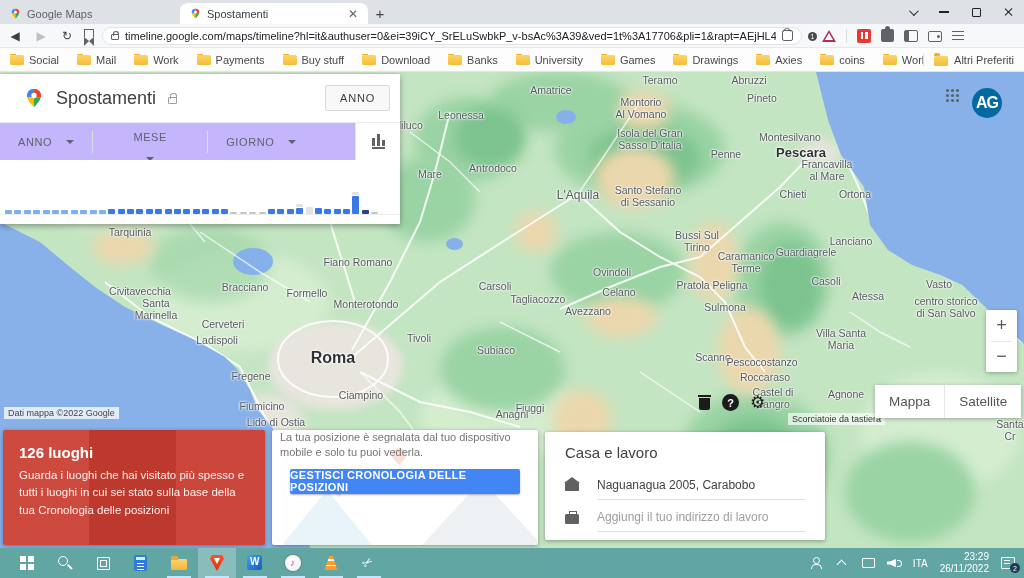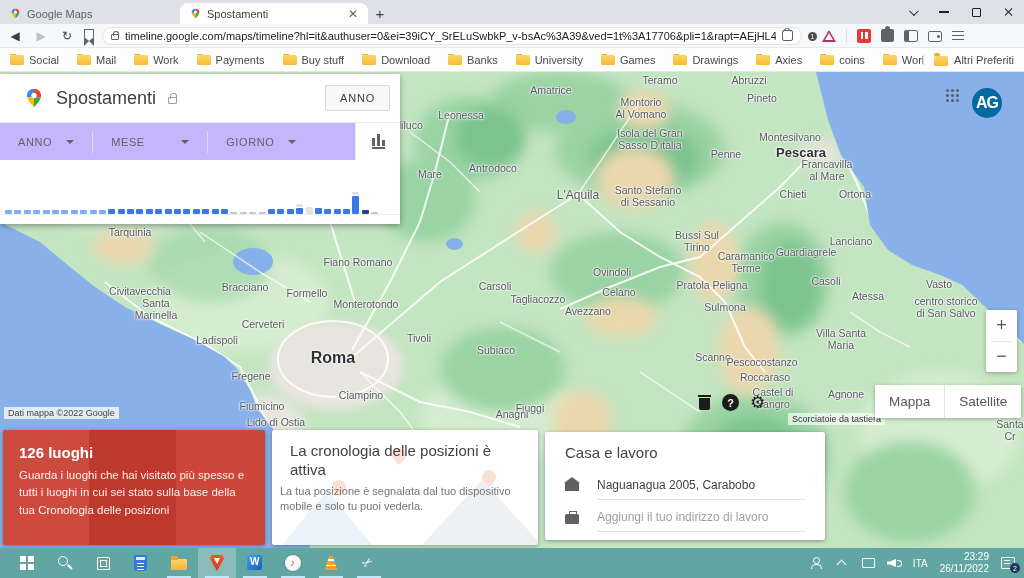--- a/index.html
+++ b/index.html
@@ -438,21 +438,21 @@
           <span class="map-label" style="left: 713px; top: 279px;">Scanno</span>
           <span class="map-label" style="left: 762px; top: 284px;">Pescocostanzo</span>
           <span class="map-label" style="left: 765px; top: 299px;">Roccaraso</span>
           <span class="map-label" style="left: 846px; top: 316px;">Agnone</span>
           <span class="map-label" style="left: 773px; top: 314px;">Castel di
 Sangro</span>
           <span class="map-label" style="left: 130px; top: 154px;">Tarquinia</span>
           <span class="map-label" style="left: 140px; top: 213px;">Civitavecchia</span>
           <span class="map-label" style="left: 156px; top: 225px;">Santa
 Marinella</span>
-          <span class="map-label" style="left: 223px; top: 246px; margin-left: 40px;">Cerveteri</span>
+          <span class="map-label" style="left: 223px; top: 246px;">Cerveteri</span>
           <span class="map-label" style="left: 217px; top: 262px;">Ladispoli</span>
           <span class="map-label" style="left: 251px; top: 298px;">Fregene</span>
           <span class="map-label" style="left: 262px; top: 328px;">Fiumicino</span>
           <span class="map-label" style="left: 276px; top: 344px; text-align: right;">Lido di Ostia</span>
           <span class="map-label bold" style="font-size: 16px; left: 333px; top: 277px;">Roma</span>
           <span class="map-label" style="left: 361px; top: 317px;">Ciampino</span>
           <span class="map-label" style="left: 358px; top: 184px;">Fiano Romano</span>
           <span class="map-label" style="left: 245px; top: 209px;">Bracciano</span>
           <span class="map-label" style="left: 307px; top: 215px;">Formello</span>
           <span class="map-label" style="left: 366px; top: 226px;">Monterotondo</span>
@@ -501,21 +501,21 @@
           </svg>
         <span class="ptitle">Spostamenti</span>
         <span class="plock"></span>
         <span class="oggi">ANNO</span>
       </div>
       <div class="filters">
         <div class="fitem">
             <span>ANNO</span>
             <i class="caret"></i>
           </div>
-        <div class="fitem" style="width:115px;justify-content:space-between;">
+        <div class="fitem" style="width:115px;justify-content:space-between;flex-direction:column;">
             <span>MESE</span>
             <i class="caret"></i>
           </div>
         <div class="fitem" style="border-right:none;">
             <span>GIORNO</span>
             <i class="caret"></i>
           </div>
         <div class="chartbtn">
           <span class="chart-ic">
               <i style="height:8px;"></i>
@@ -659,22 +659,22 @@
         <div class="cb">Guarda i luoghi che hai visitato più spesso e tutti i luoghi in cui sei stato sulla base della tua Cronologia delle posizioni</div>
       </div>
       <div class="card white">
         <div class="illus">
           <div class="mnt" style="left:10px;"></div>
           <div class="mnt" style="left:150px;width:120px;height:65px;background:#cfd8dc;"></div>
           <div class="pin" style="left:120px;top:18px;"></div>
           <div class="pin" style="left:210px;top:40px;"></div>
           <div class="pin" style="left:60px;top:50px;"></div>
         </div>
-        <div class="ct">La cronologia delle posizioni è attiva</div>
         <div class="cb">La tua posizione è segnalata dal tuo dispositivo mobile e solo tu puoi vederla.</div>
+        <div class="gbtn">GESTISCI CRONOLOGIA DELLE POSIZIONI</div>
       </div>
       <div class="card hw">
         <div class="ct">Casa e lavoro</div>
         <div class="hwrow">
           <span class="homeic"></span>
           <span class="hwtext">Naguanagua 2005, Carabobo</span>
         </div>
         <div class="hwrow">
           <span class="caseic"></span>
           <span class="hwtext ph">Aggiungi il tuo indirizzo di lavoro</span>

